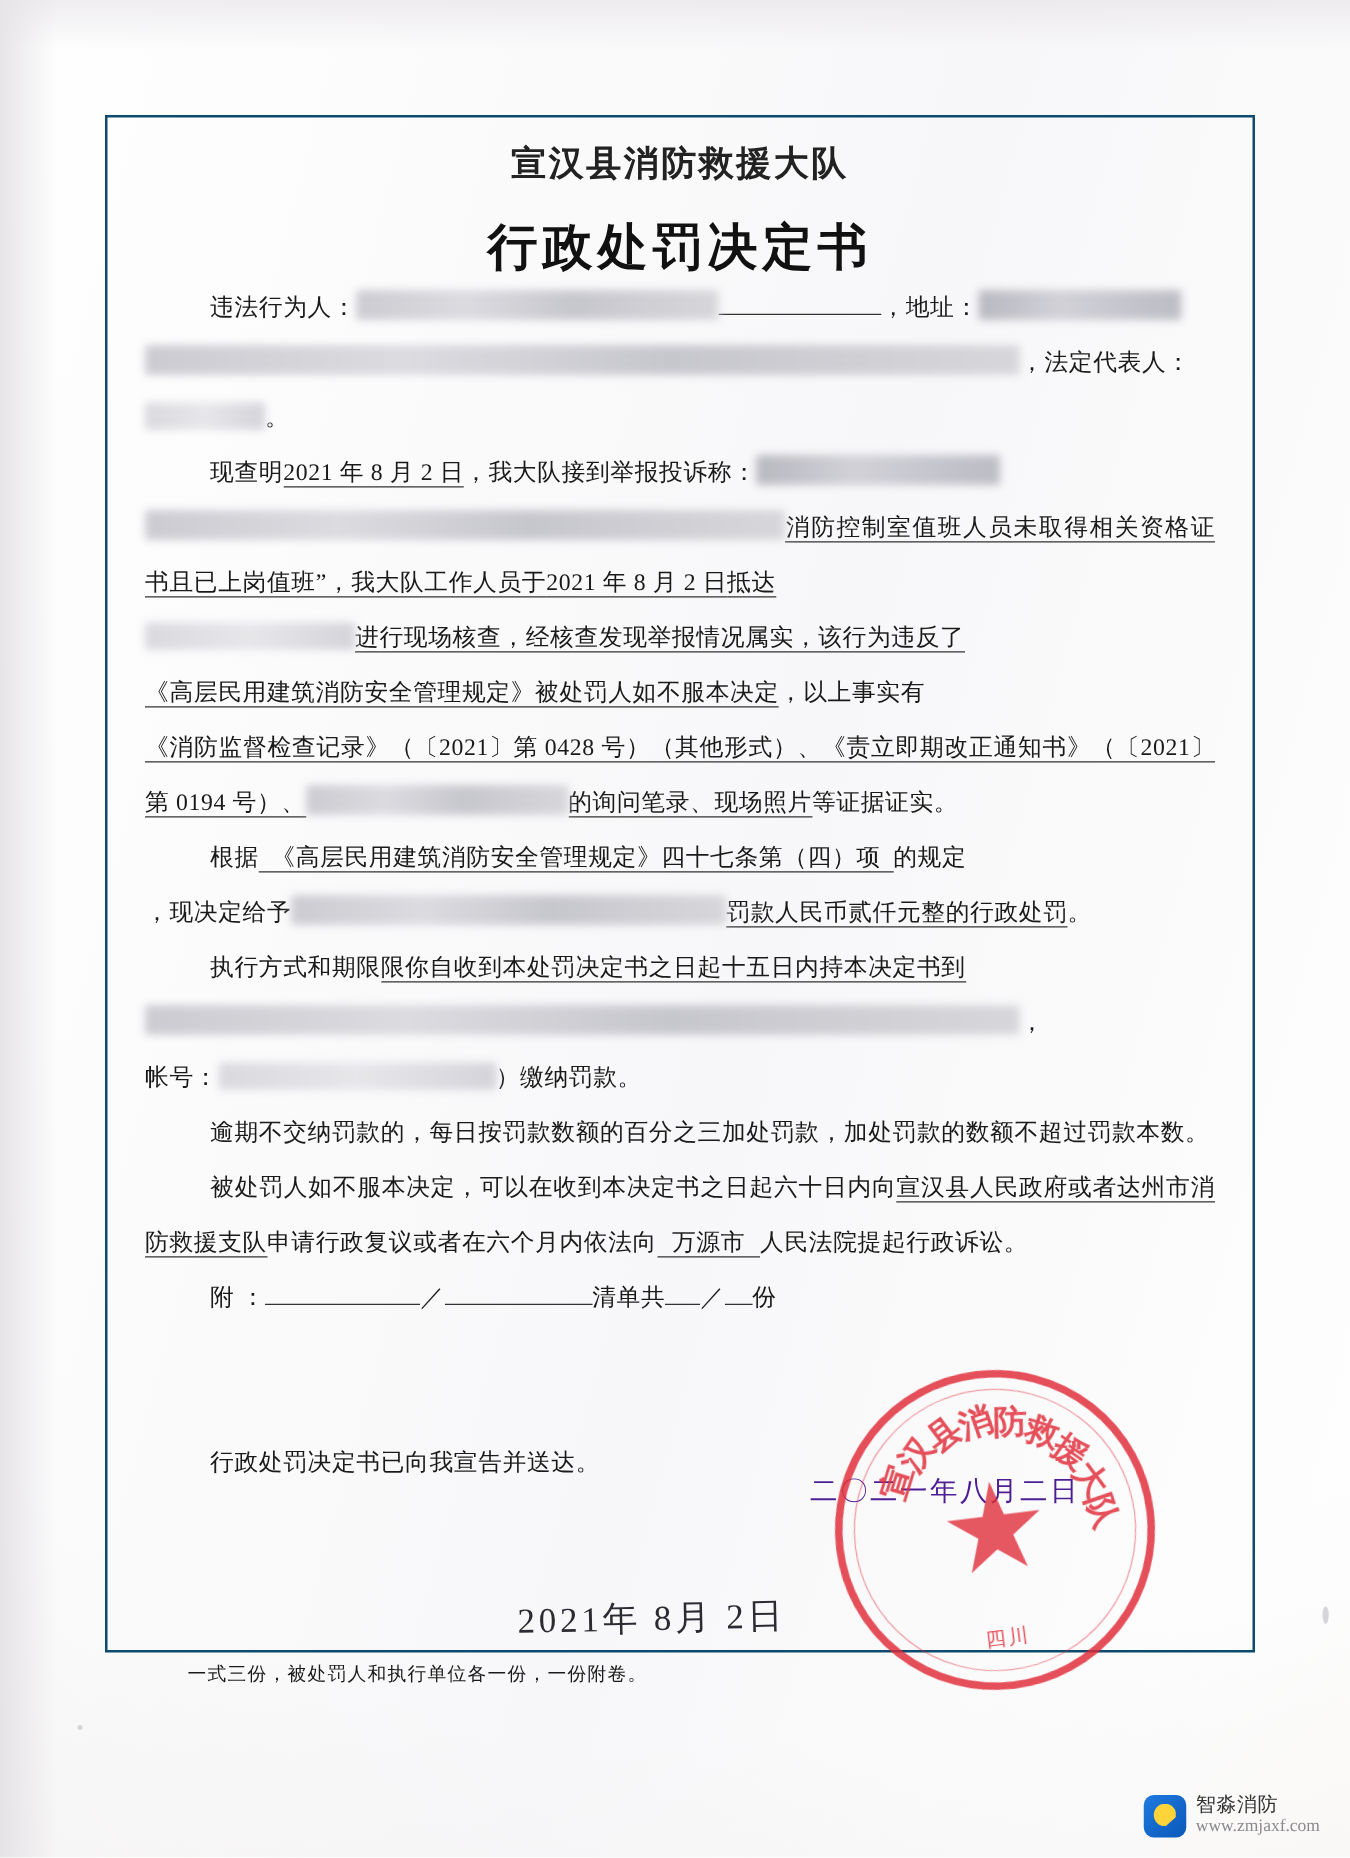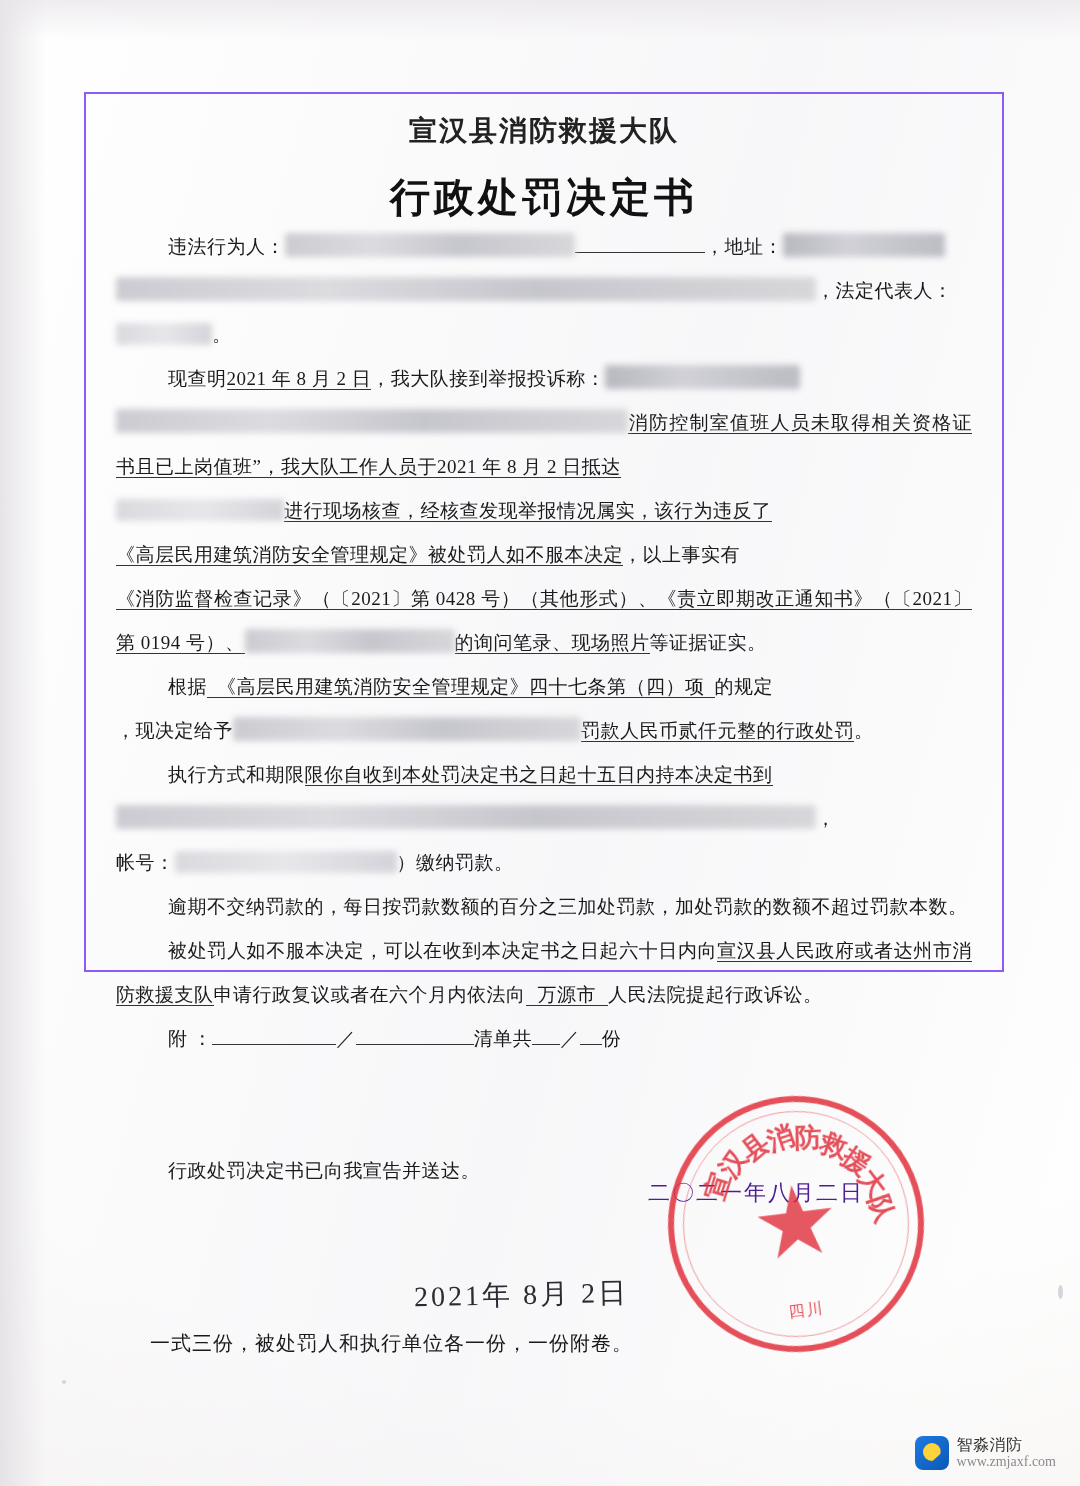--- a/index.html
+++ b/index.html
@@ -28,22 +28,22 @@
     background:
       linear-gradient(105deg, rgba(250,250,252,0) 0%, rgba(238,236,240,.45) 55%, rgba(255,255,255,0) 100%);
     pointer-events: none;
   }
   
   .doc-frame {
     position: absolute;
     left: 84px;
     top: 92px;
     width: 920px;
-    height: 880px;
-    border: 2px solid #8b5cf6;
+    height: 1230px;
+    border: 2px solid #0c4a6e;
     box-sizing: border-box;
   }
   .doc-inner {
     position: absolute;
     left: 0; top: 0; right: 0; bottom: 0;
     padding: 14px 30px 0 30px;
     box-sizing: border-box;
   }
   .org-title {
     text-align: center;
@@ -94,21 +94,21 @@
     background: linear-gradient(90deg,#b5b5bd,#cfcfd6 40%,#b9b9c2);
   }
   .redact.light {
     background: linear-gradient(90deg,#d8d8dd,#e6e6ea 50%,#d2d2d8);
   }
   
   .footer-note {
     position: absolute;
     left: 150px;
     top: 1330px;
-    font-size: 20px;
+    font-size: 15px;
     letter-spacing: 1px;
   }
   
   .hand-date {
     position: absolute;
     left: 414px;
     top: 1276px;
     font-size: 28px;
     font-family: "Liberation Serif", serif;
     color: #2b2b33;

